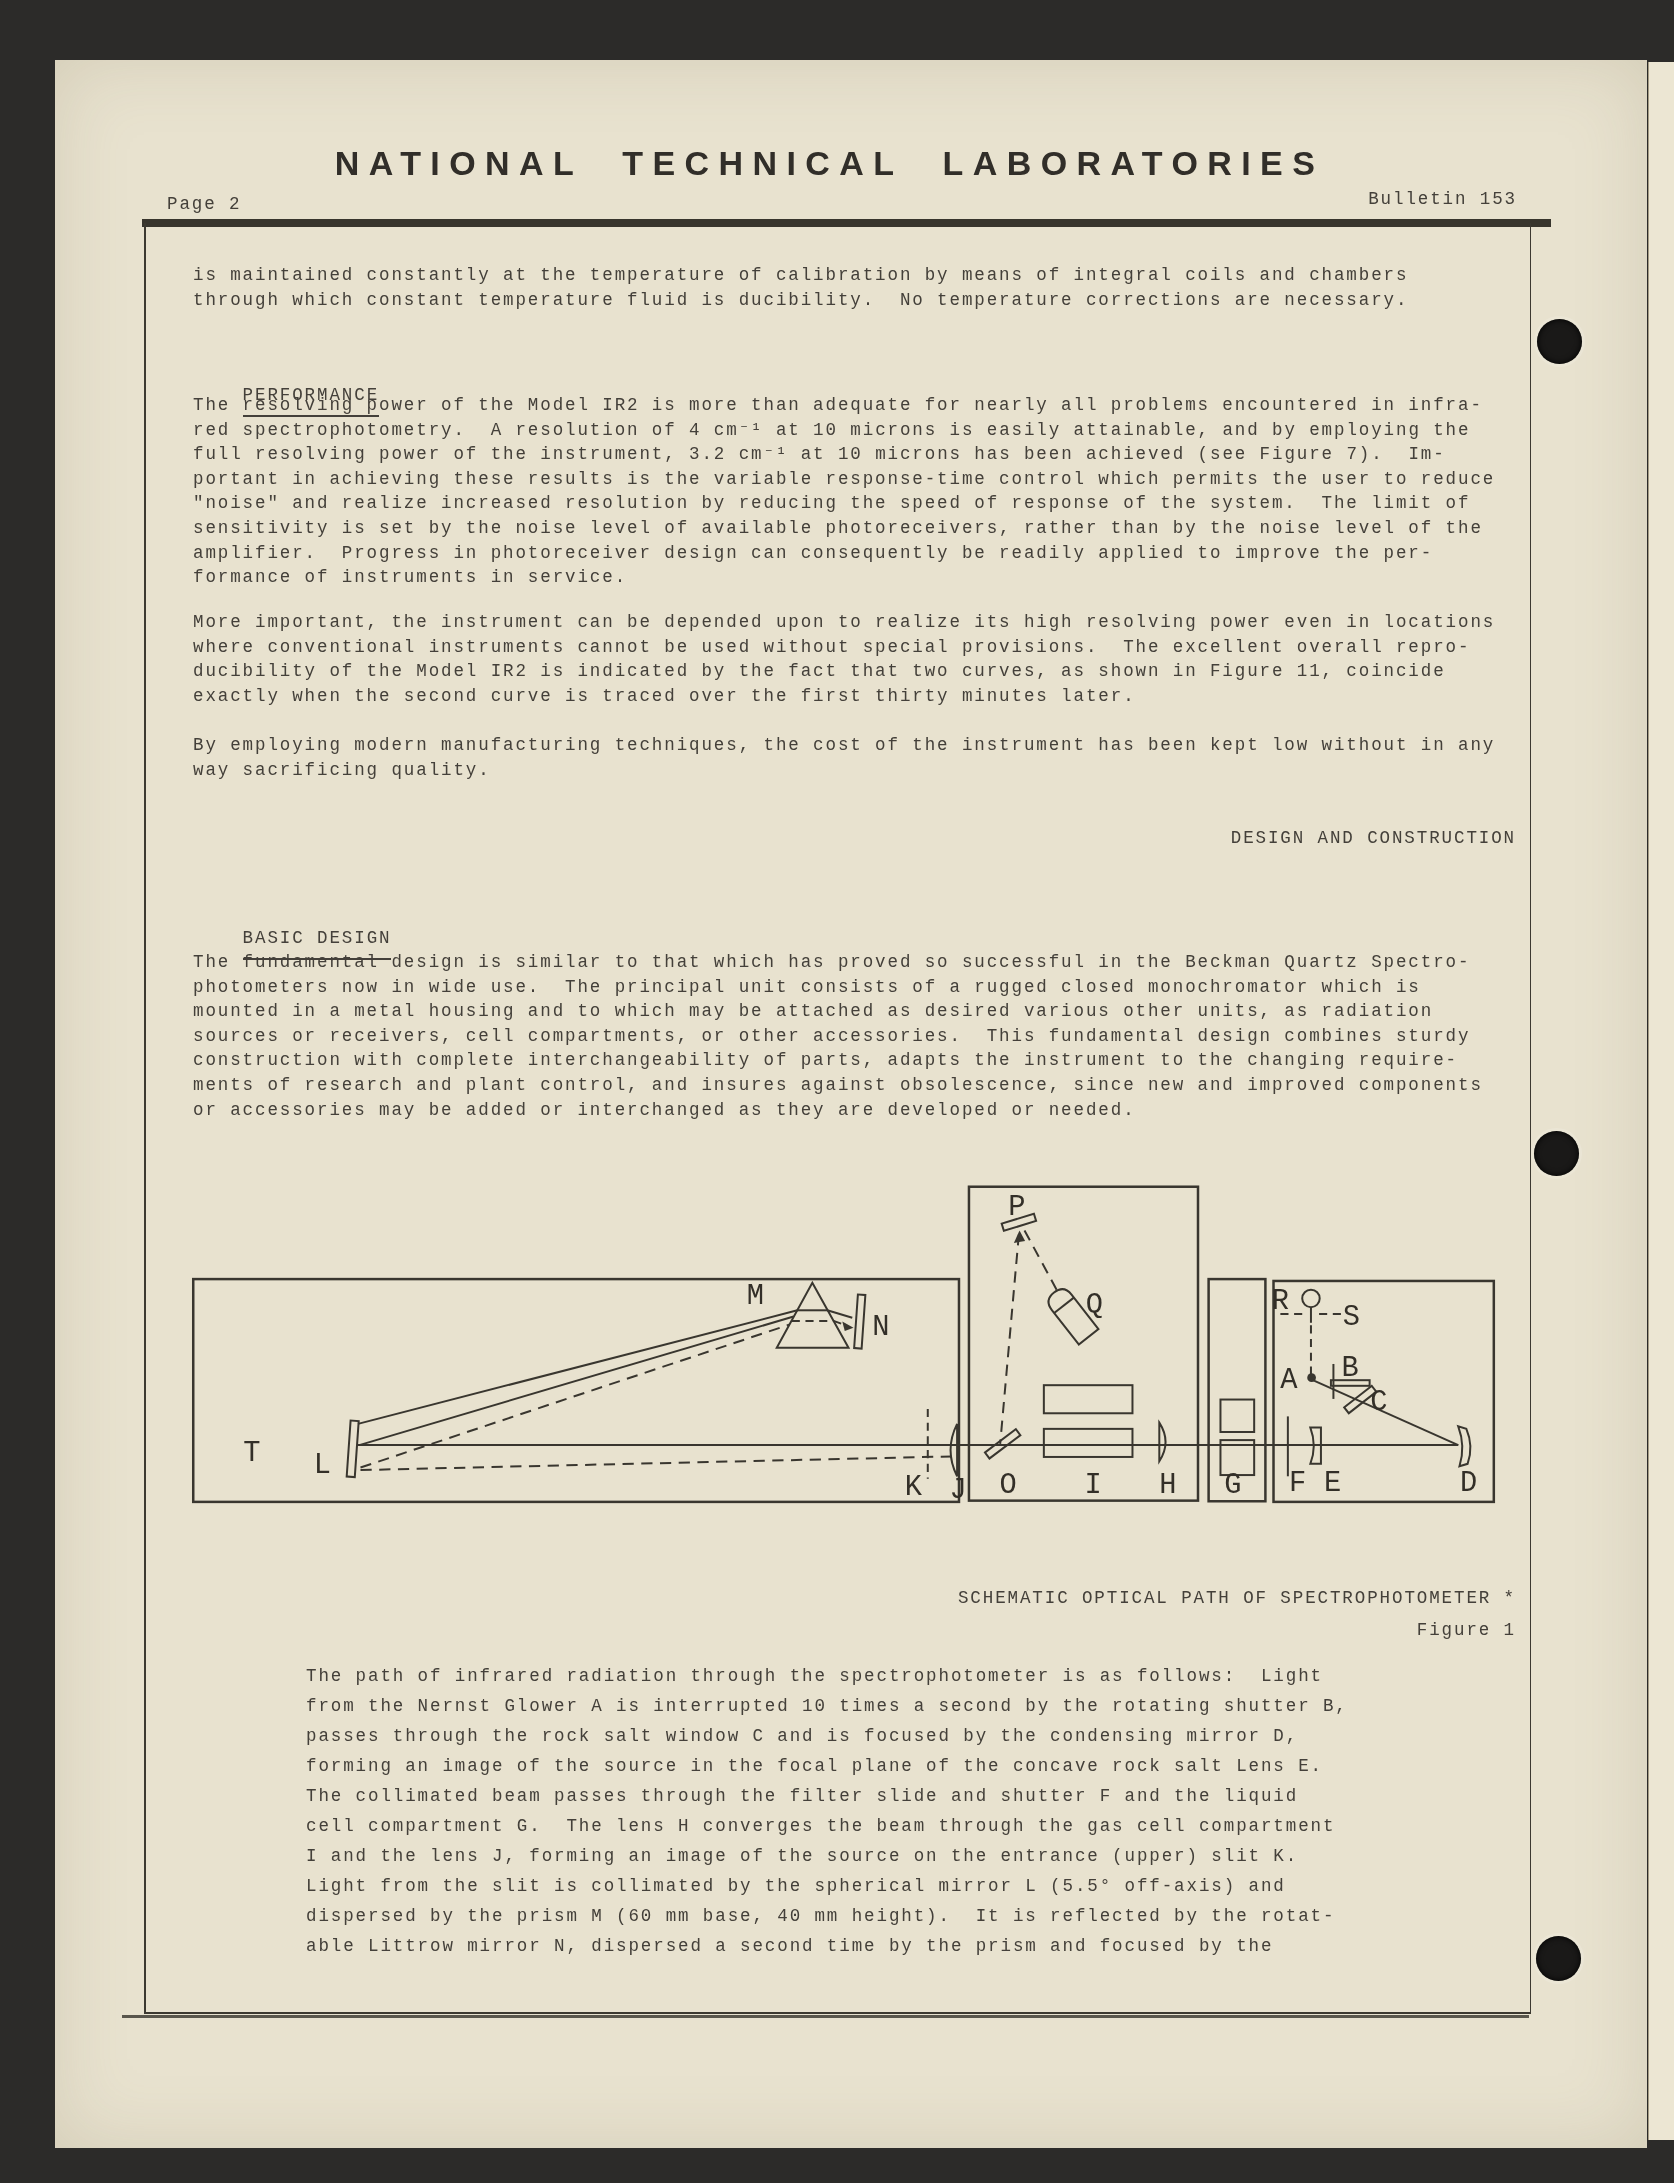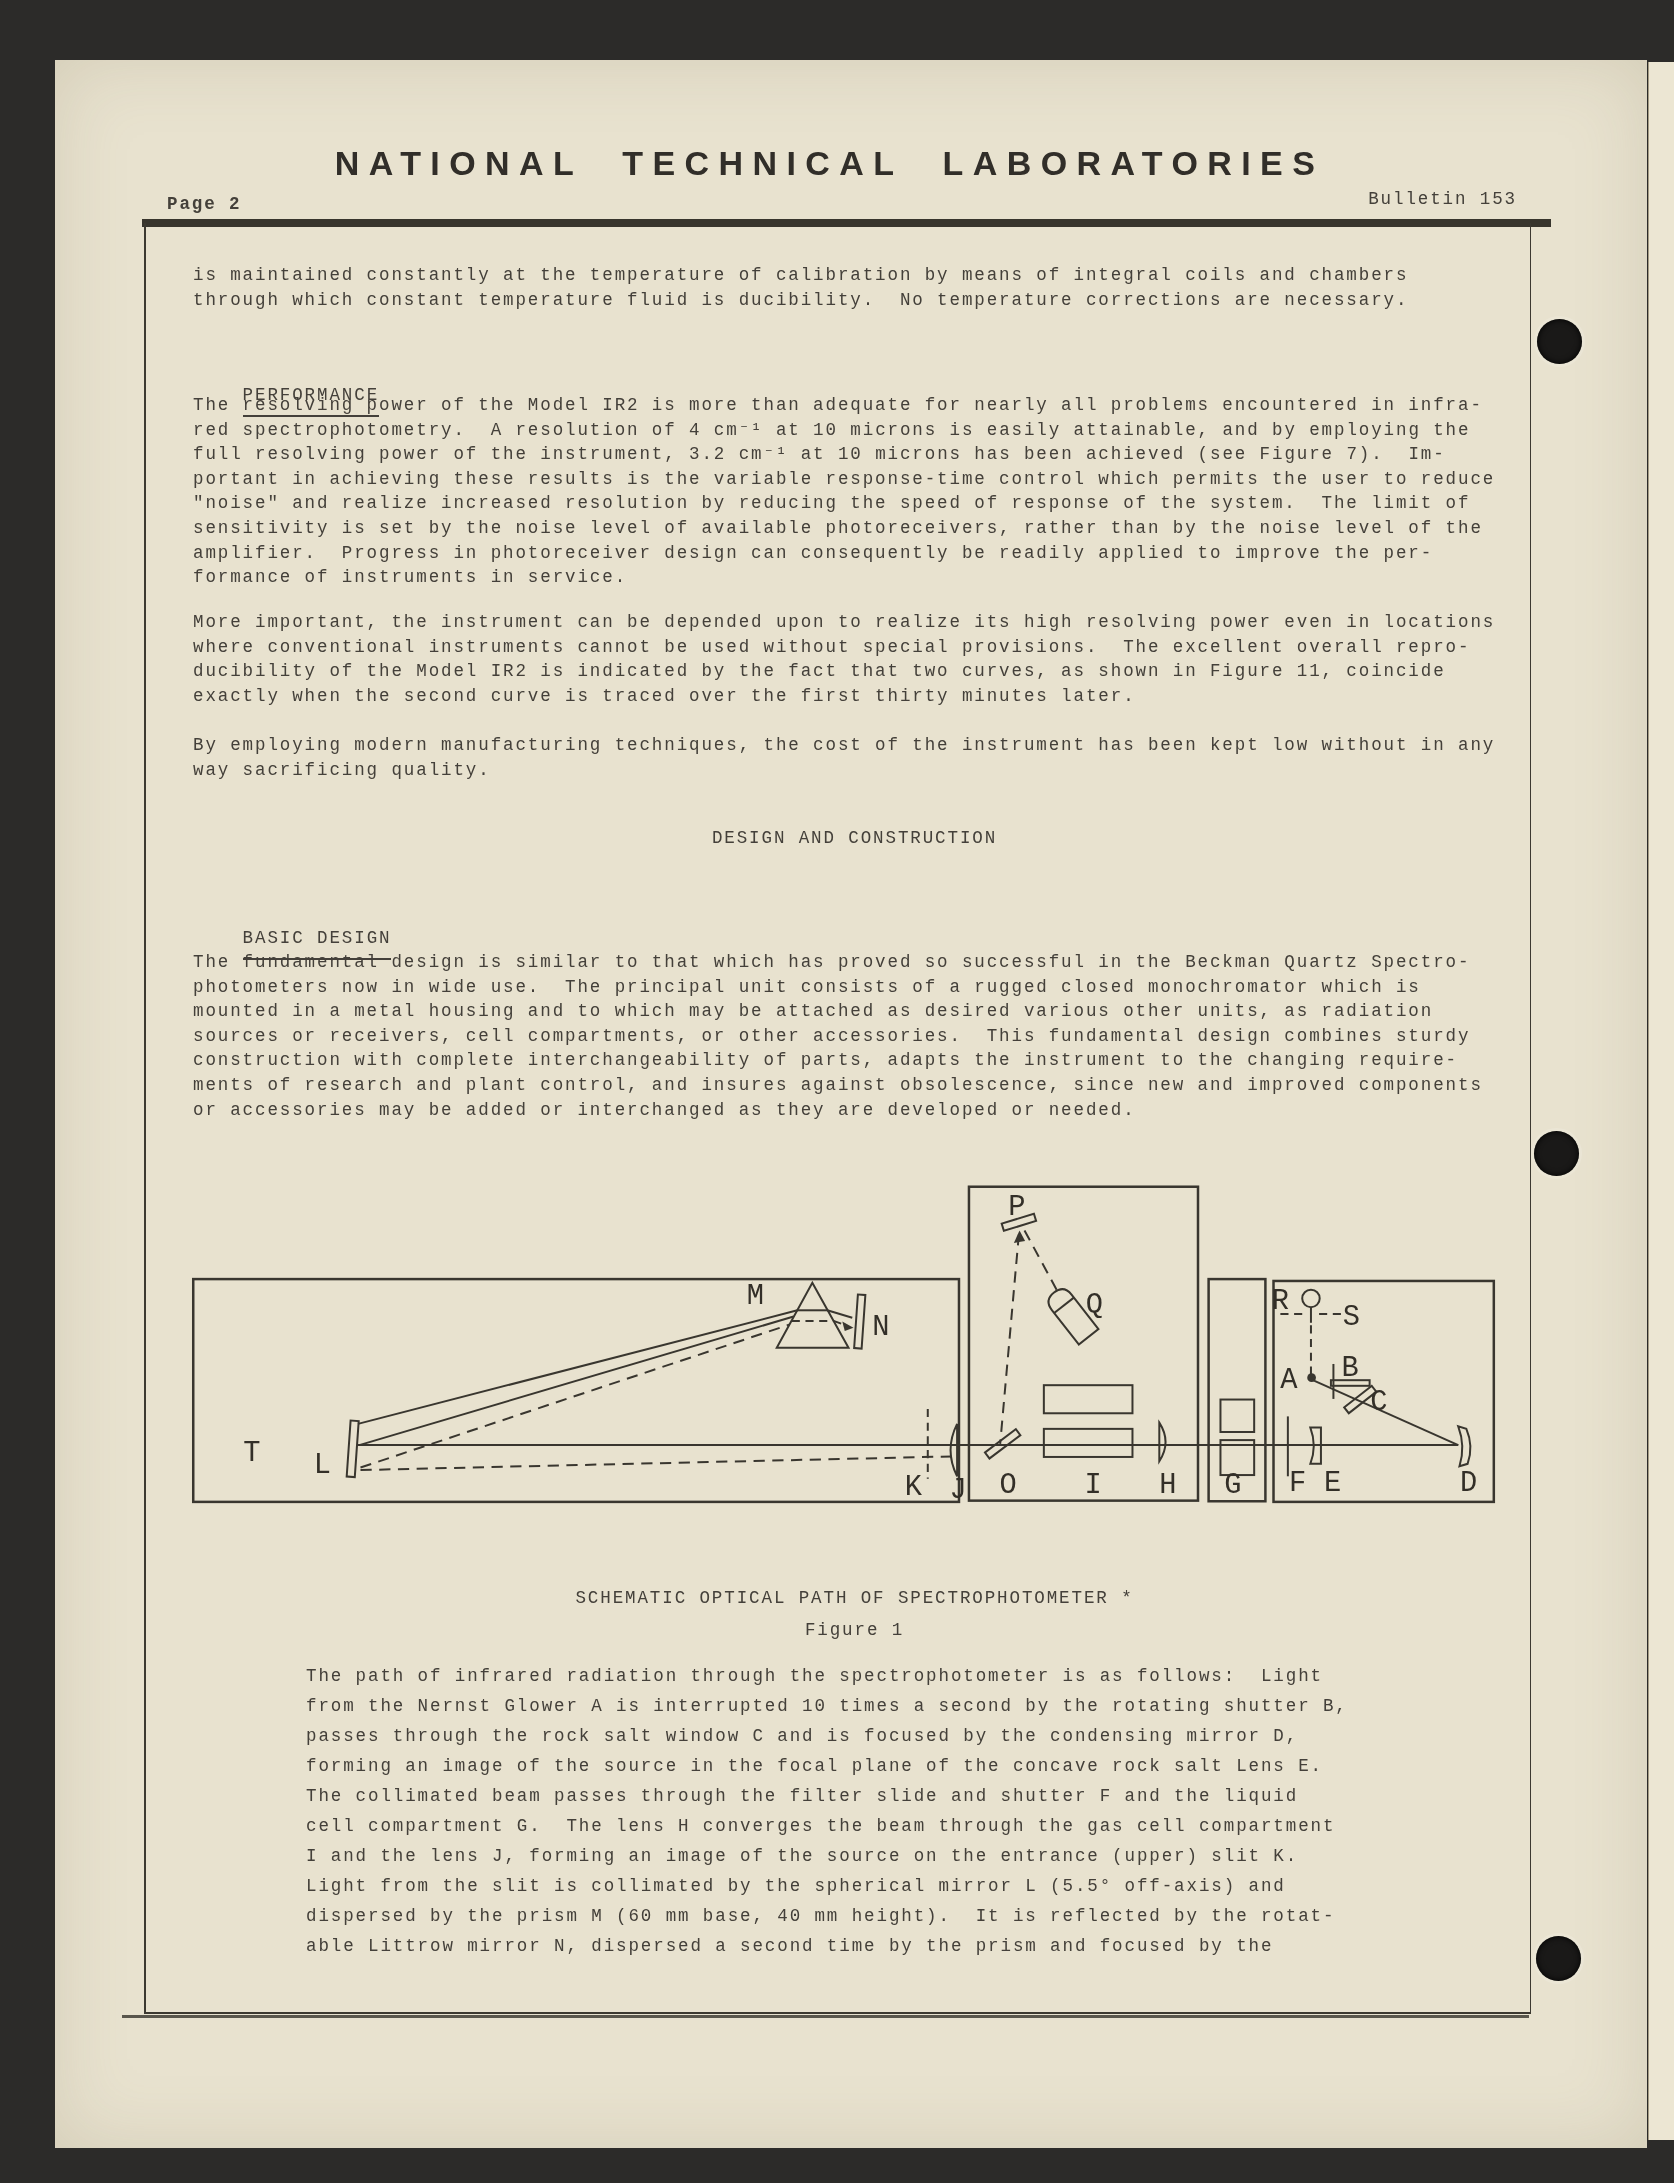--- a/index.html
+++ b/index.html
@@ -16,23 +16,23 @@
                   border-left:2.5px solid #3c3931;border-right:1.9px solid #3c3931;
                   border-bottom:2.5px solid #3c3931;}
   .rule-bottom{position:absolute;left:122px;top:2015px;width:1407px;height:3.1px;background:#403d35;opacity:.85;}
   .title{position:absolute;left:193px;top:144px;width:1273px;text-align:center;
          font-family:"Liberation Sans",sans-serif;font-weight:bold;font-size:34px;
          letter-spacing:9.4px;word-spacing:21px;color:#312e29;}
   .mono{position:absolute;font-size:17.5px;line-height:24.6px;letter-spacing:1.9px;
         color:#44403a;white-space:pre;}
   .tline{white-space:pre;}
   .path-para{line-height:30px;}
-  .centered{left:193px;width:1323px;text-align:center;}
+  .centered{left:193px;width:1323px;text-align:right;}
   .h-ul span{display:inline-block;border-bottom:2.2px solid #44403a;padding-bottom:8px;}
-  .pagenum{left:167px;top:192px;font-weight:bold;}
+  .pagenum{left:167px;top:192px;}
   .bulletin{left:1311px;top:187px;width:206px;text-align:right;}
   svg.figure{position:absolute;left:187px;top:1173px;width:1348px;height:337px;}
   .fl{stroke:#39362f;stroke-width:3.2;fill:none;}
   .fbox{stroke:#39362f;stroke-width:4;fill:none;}
   .fdash{stroke-dasharray:18 12;}
   .fdash2{stroke-dasharray:13 9;}
   .flabel{font-family:"Liberation Mono","DejaVu Sans Mono",monospace;font-size:46px;fill:#332f28;}
 </style>
 </head>
 <body>

